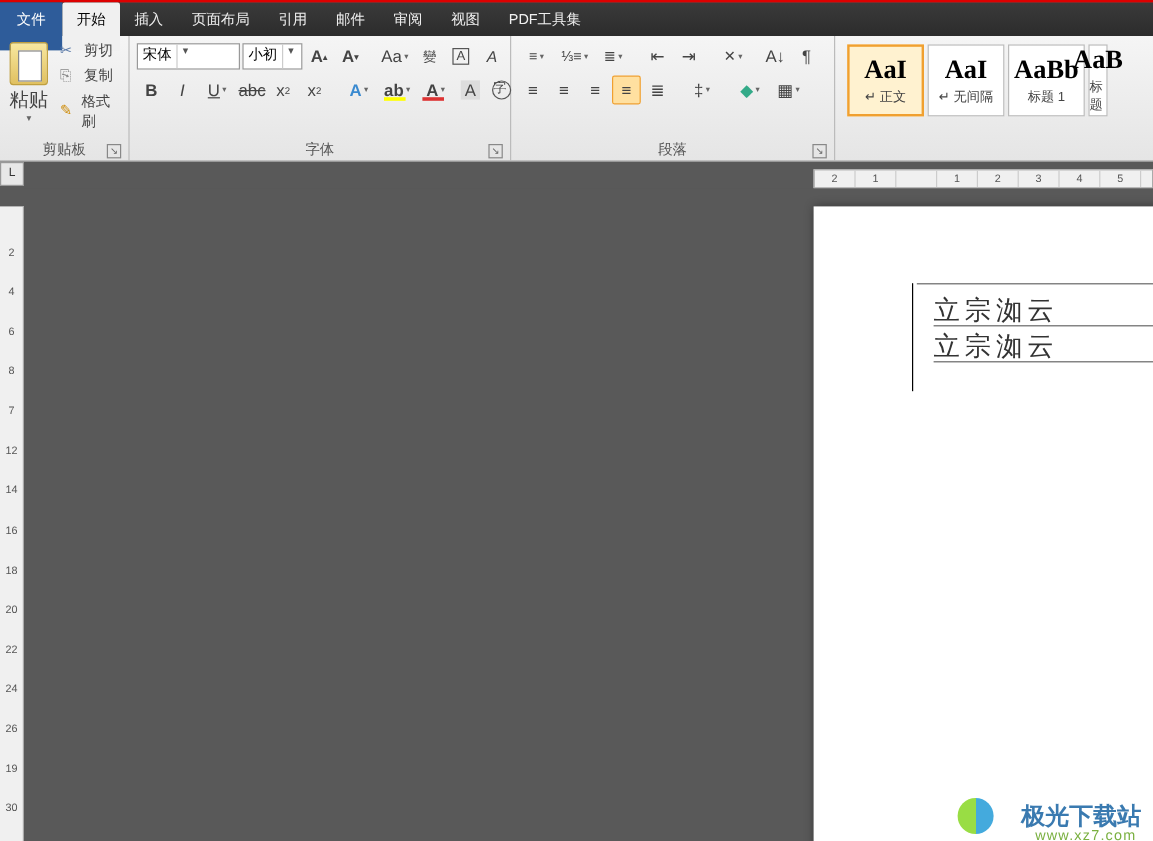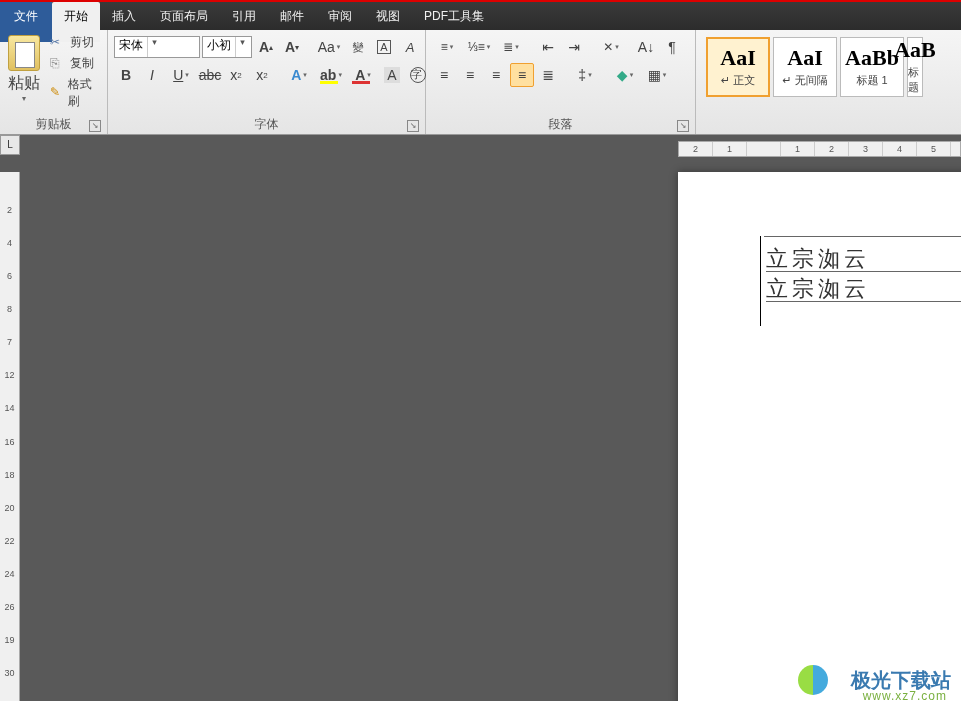--- a/index.html
+++ b/index.html
@@ -54,21 +54,21 @@
 
 .ruler-corner { position: absolute; top: 135px; left: 0; width: 20px; height: 20px; background: #e8e8e8; border: 1px solid #999; font-size: 10px; text-align: center; line-height: 18px; color: #333; }
 .ruler-h { position: absolute; top: 141px; left: 678px; right: 0; height: 16px; background: #f0f0f0; border: 1px solid #aaa; font-size: 9px; display: flex; align-items: center; overflow: hidden; }
 .ruler-h .tick { width: 34px; text-align: center; color: #555; border-right: 1px solid #ccc; height: 100%; line-height: 14px; }
 .ruler-v { position: absolute; top: 172px; left: 0; width: 20px; bottom: 0; background: #f0f0f0; border-right: 1px solid #aaa; display: flex; flex-direction: column; overflow: hidden; }
 .ruler-v .vt { height: 35px; font-size: 9px; text-align: center; color: #555; }
 
 
 .doc-area { position: absolute; top: 157px; left: 20px; right: 0; bottom: 0; background: #595959; overflow: hidden; }
 .page { position: absolute; top: 15px; left: 658px; width: 700px; height: 900px; background: #fff; box-shadow: 0 0 8px rgba(0,0,0,0.4); }
-.page-content { position: absolute; top: 72px; left: 88px; }
+.page-content { position: absolute; top: 72px; left: 100px; }
 .txt-line { font-family: "KaiTi", serif; font-size: 22px; color: #333; letter-spacing: 4px; position: relative; }
 .txt-line::after { content: ""; position: absolute; left: 0; right: -600px; bottom: 2px; border-bottom: 1px solid #666; }
 .hr1 { position: absolute; top: 64px; left: 86px; width: 800px; border-top: 1px solid #666; }
 .vcursor { position: absolute; top: 64px; left: 82px; width: 1px; height: 90px; background: #000; }
 
 
 .wm { position: absolute; right: 10px; bottom: 6px; display: flex; align-items: center; gap: 23px; font-size: 20px; font-weight: bold; }
 .wm-swirl { width: 30px; height: 30px; border-radius: 50%; background: conic-gradient(#4ad 0 180deg, #9d4 180deg 360deg); position: relative; }
 .wm-txt { color: #3a7ab0; }
 .wm-url { position: absolute; right: 14px; bottom: -2px; font-size: 12px; color: #7ab040; font-weight: normal; letter-spacing: 1px; }

